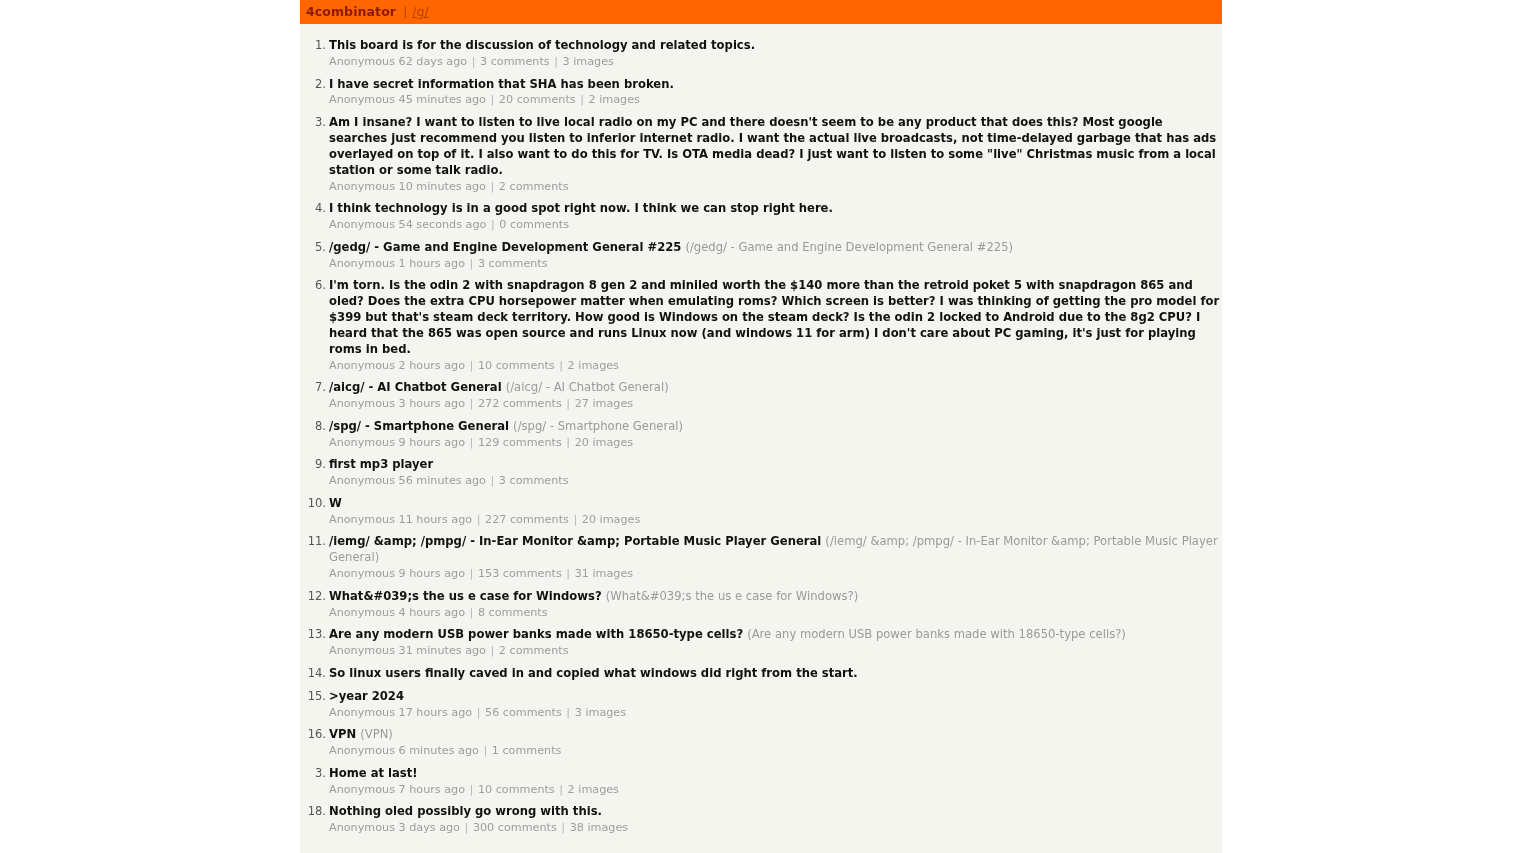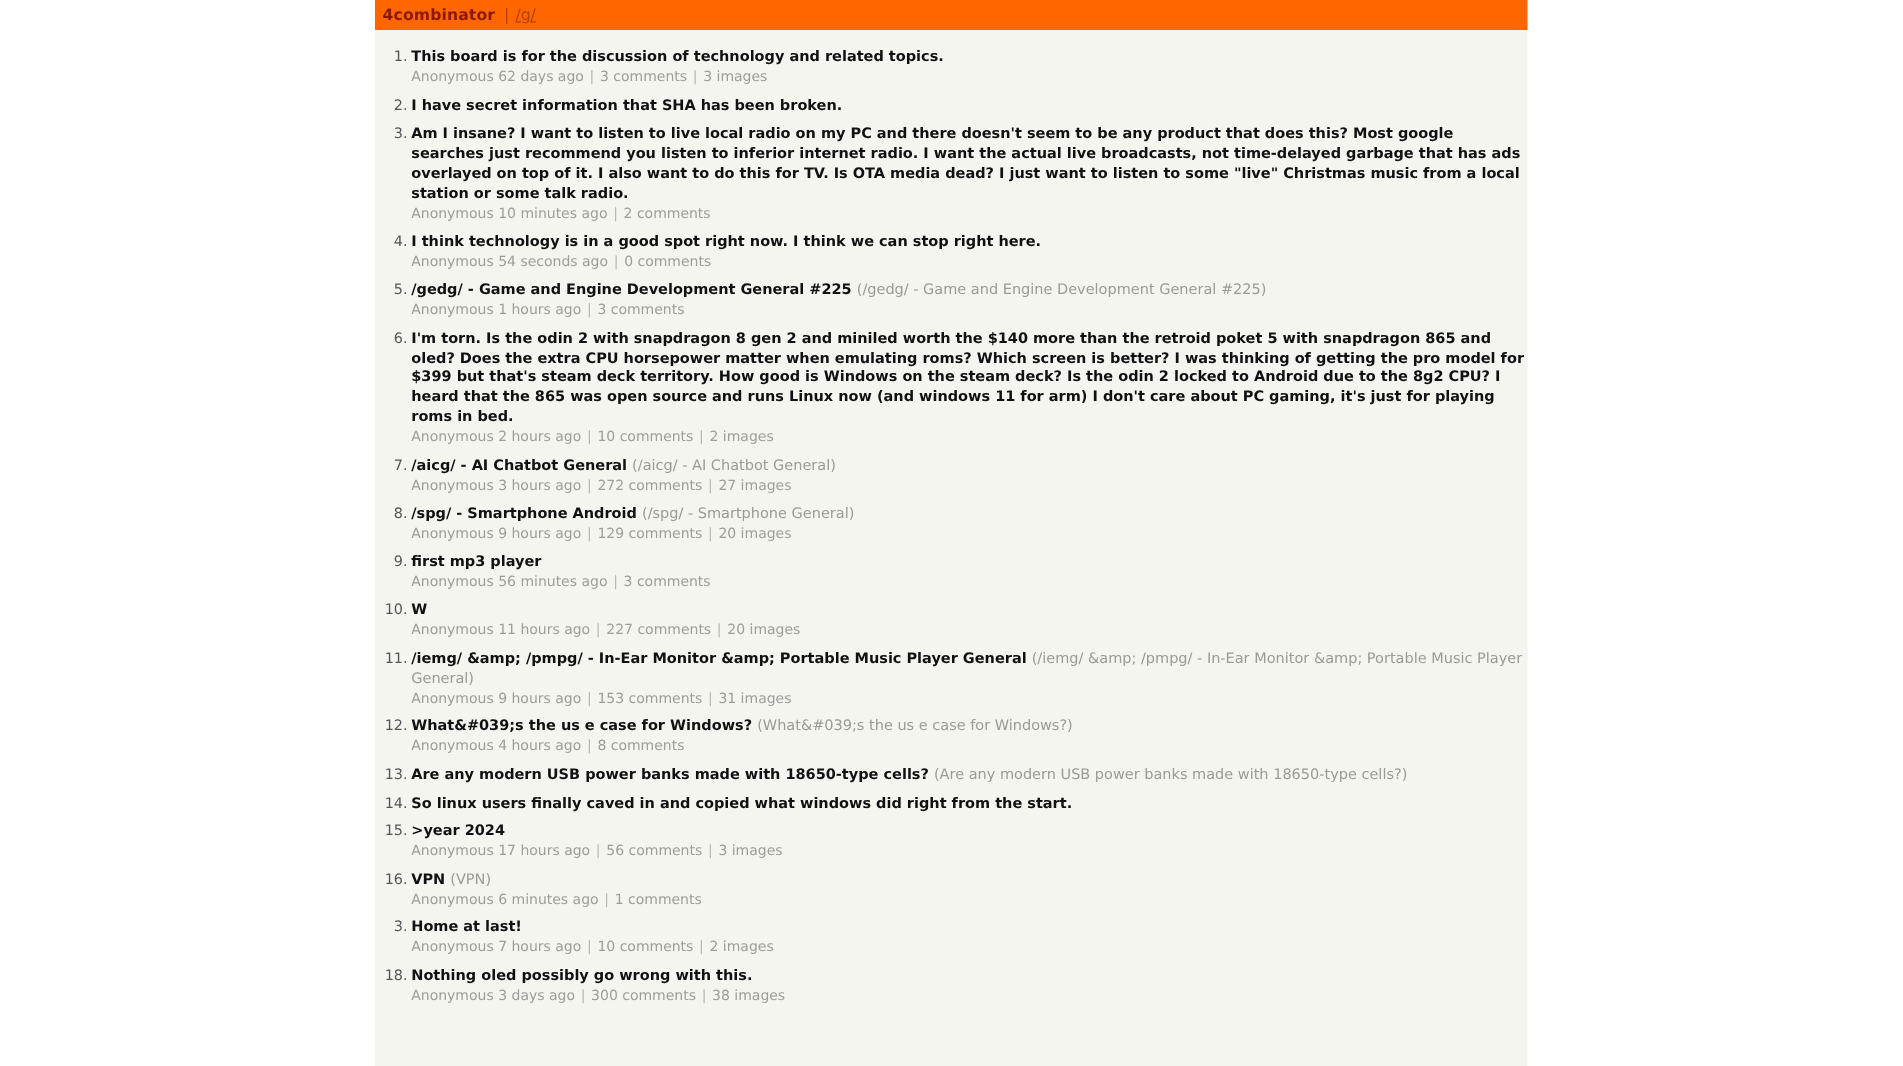--- a/index.html
+++ b/index.html
@@ -123,20 +123,21 @@
           <span class="thread-index">1.</span>
           <div class="thread-body">
             <div class="thread-title-line"><a class="thread-subject" href="#" style="color: rgb(17, 17, 17); text-decoration: none;">This board is for the discussion of technology and related topics.</a></div>
             <div class="thread-meta"><span>Anonymous</span> <span>62 days ago</span><span class="sep"> | </span><span>3 comments</span><span class="sep"> | </span><span>3 images</span></div>
           </div>
         </li>
         <li class="thread-item">
           <span class="thread-index">2.</span>
           <div class="thread-body">
             <div class="thread-title-line"><a class="thread-subject" href="#" style="color: rgb(17, 17, 17); text-decoration: none;">I have secret information that SHA has been broken.</a></div>
+            <div class="thread-meta"><span>Anonymous</span> <span>45 minutes ago</span><span class="sep"> | </span><span>20 comments</span><span class="sep"> | </span><span>2 images</span></div>
           </div>
         </li>
         <li class="thread-item">
           <span class="thread-index">3.</span>
           <div class="thread-body">
             <div class="thread-title-line"><a class="thread-subject" href="#" style="color: rgb(17, 17, 17); text-decoration: none;">Am I insane? I want to listen to live local radio on my PC and there doesn't seem to be any product that does this? Most google searches just recommend you listen to inferior internet radio. I want the actual live broadcasts, not time-delayed garbage that has ads overlayed on top of it. I also want to do this for TV. Is OTA media dead? I just want to listen to some "live" Christmas music from a local station or some talk radio.</a></div>
             <div class="thread-meta"><span>Anonymous</span> <span>10 minutes ago</span><span class="sep"> | </span><span>2 comments</span></div>
           </div>
         </li>
         <li class="thread-item">
@@ -163,21 +164,21 @@
         <li class="thread-item">
           <span class="thread-index">7.</span>
           <div class="thread-body">
             <div class="thread-title-line"><a class="thread-subject" href="#" style="color: rgb(17, 17, 17); text-decoration: none;">/aicg/ - AI Chatbot General</a> <span class="thread-alt">(/aicg/ - AI Chatbot General)</span></div>
             <div class="thread-meta"><span>Anonymous</span> <span>3 hours ago</span><span class="sep"> | </span><span>272 comments</span><span class="sep"> | </span><span>27 images</span></div>
           </div>
         </li>
         <li class="thread-item">
           <span class="thread-index">8.</span>
           <div class="thread-body">
-            <div class="thread-title-line"><a class="thread-subject" href="#" style="color: rgb(17, 17, 17); text-decoration: none;">/spg/ - Smartphone Android</a> <span class="thread-alt">(/spg/ - Smartphone General)</span></div>
+            <div class="thread-title-line"><a class="thread-subject" href="#" style="color: rgb(17, 17, 17); text-decoration: none;">/spg/ - Smartphone General</a> <span class="thread-alt">(/spg/ - Smartphone General)</span></div>
             <div class="thread-meta"><span>Anonymous</span> <span>9 hours ago</span><span class="sep"> | </span><span>129 comments</span><span class="sep"> | </span><span>20 images</span></div>
           </div>
         </li>
         <li class="thread-item">
           <span class="thread-index">9.</span>
           <div class="thread-body">
             <div class="thread-title-line"><a class="thread-subject" href="#" style="color: rgb(17, 17, 17); text-decoration: none;">first mp3 player</a></div>
             <div class="thread-meta"><span>Anonymous</span> <span>56 minutes ago</span><span class="sep"> | </span><span>3 comments</span></div>
           </div>
         </li>
@@ -199,20 +200,21 @@
           <span class="thread-index">12.</span>
           <div class="thread-body">
             <div class="thread-title-line"><a class="thread-subject" href="#" style="color: rgb(17, 17, 17); text-decoration: none;">What&amp;#039;s the us e case for Windows?</a> <span class="thread-alt">(What&amp;#039;s the us e case for Windows?)</span></div>
             <div class="thread-meta"><span>Anonymous</span> <span>4 hours ago</span><span class="sep"> | </span><span>8 comments</span></div>
           </div>
         </li>
         <li class="thread-item">
           <span class="thread-index">13.</span>
           <div class="thread-body">
             <div class="thread-title-line"><a class="thread-subject" href="#" style="color: rgb(17, 17, 17); text-decoration: none;">Are any modern USB power banks made with 18650-type cells?</a> <span class="thread-alt">(Are any modern USB power banks made with 18650-type cells?)</span></div>
+            <div class="thread-meta"><span>Anonymous</span> <span>31 minutes ago</span><span class="sep"> | </span><span>2 comments</span></div>
           </div>
         </li>
         <li class="thread-item">
           <span class="thread-index">14.</span>
           <div class="thread-body">
             <div class="thread-title-line"><a class="thread-subject" href="#" style="color: rgb(17, 17, 17); text-decoration: none;">So linux users finally caved in and copied what windows did right from the start.</a></div>
           </div>
         </li>
         <li class="thread-item">
           <span class="thread-index">15.</span>

